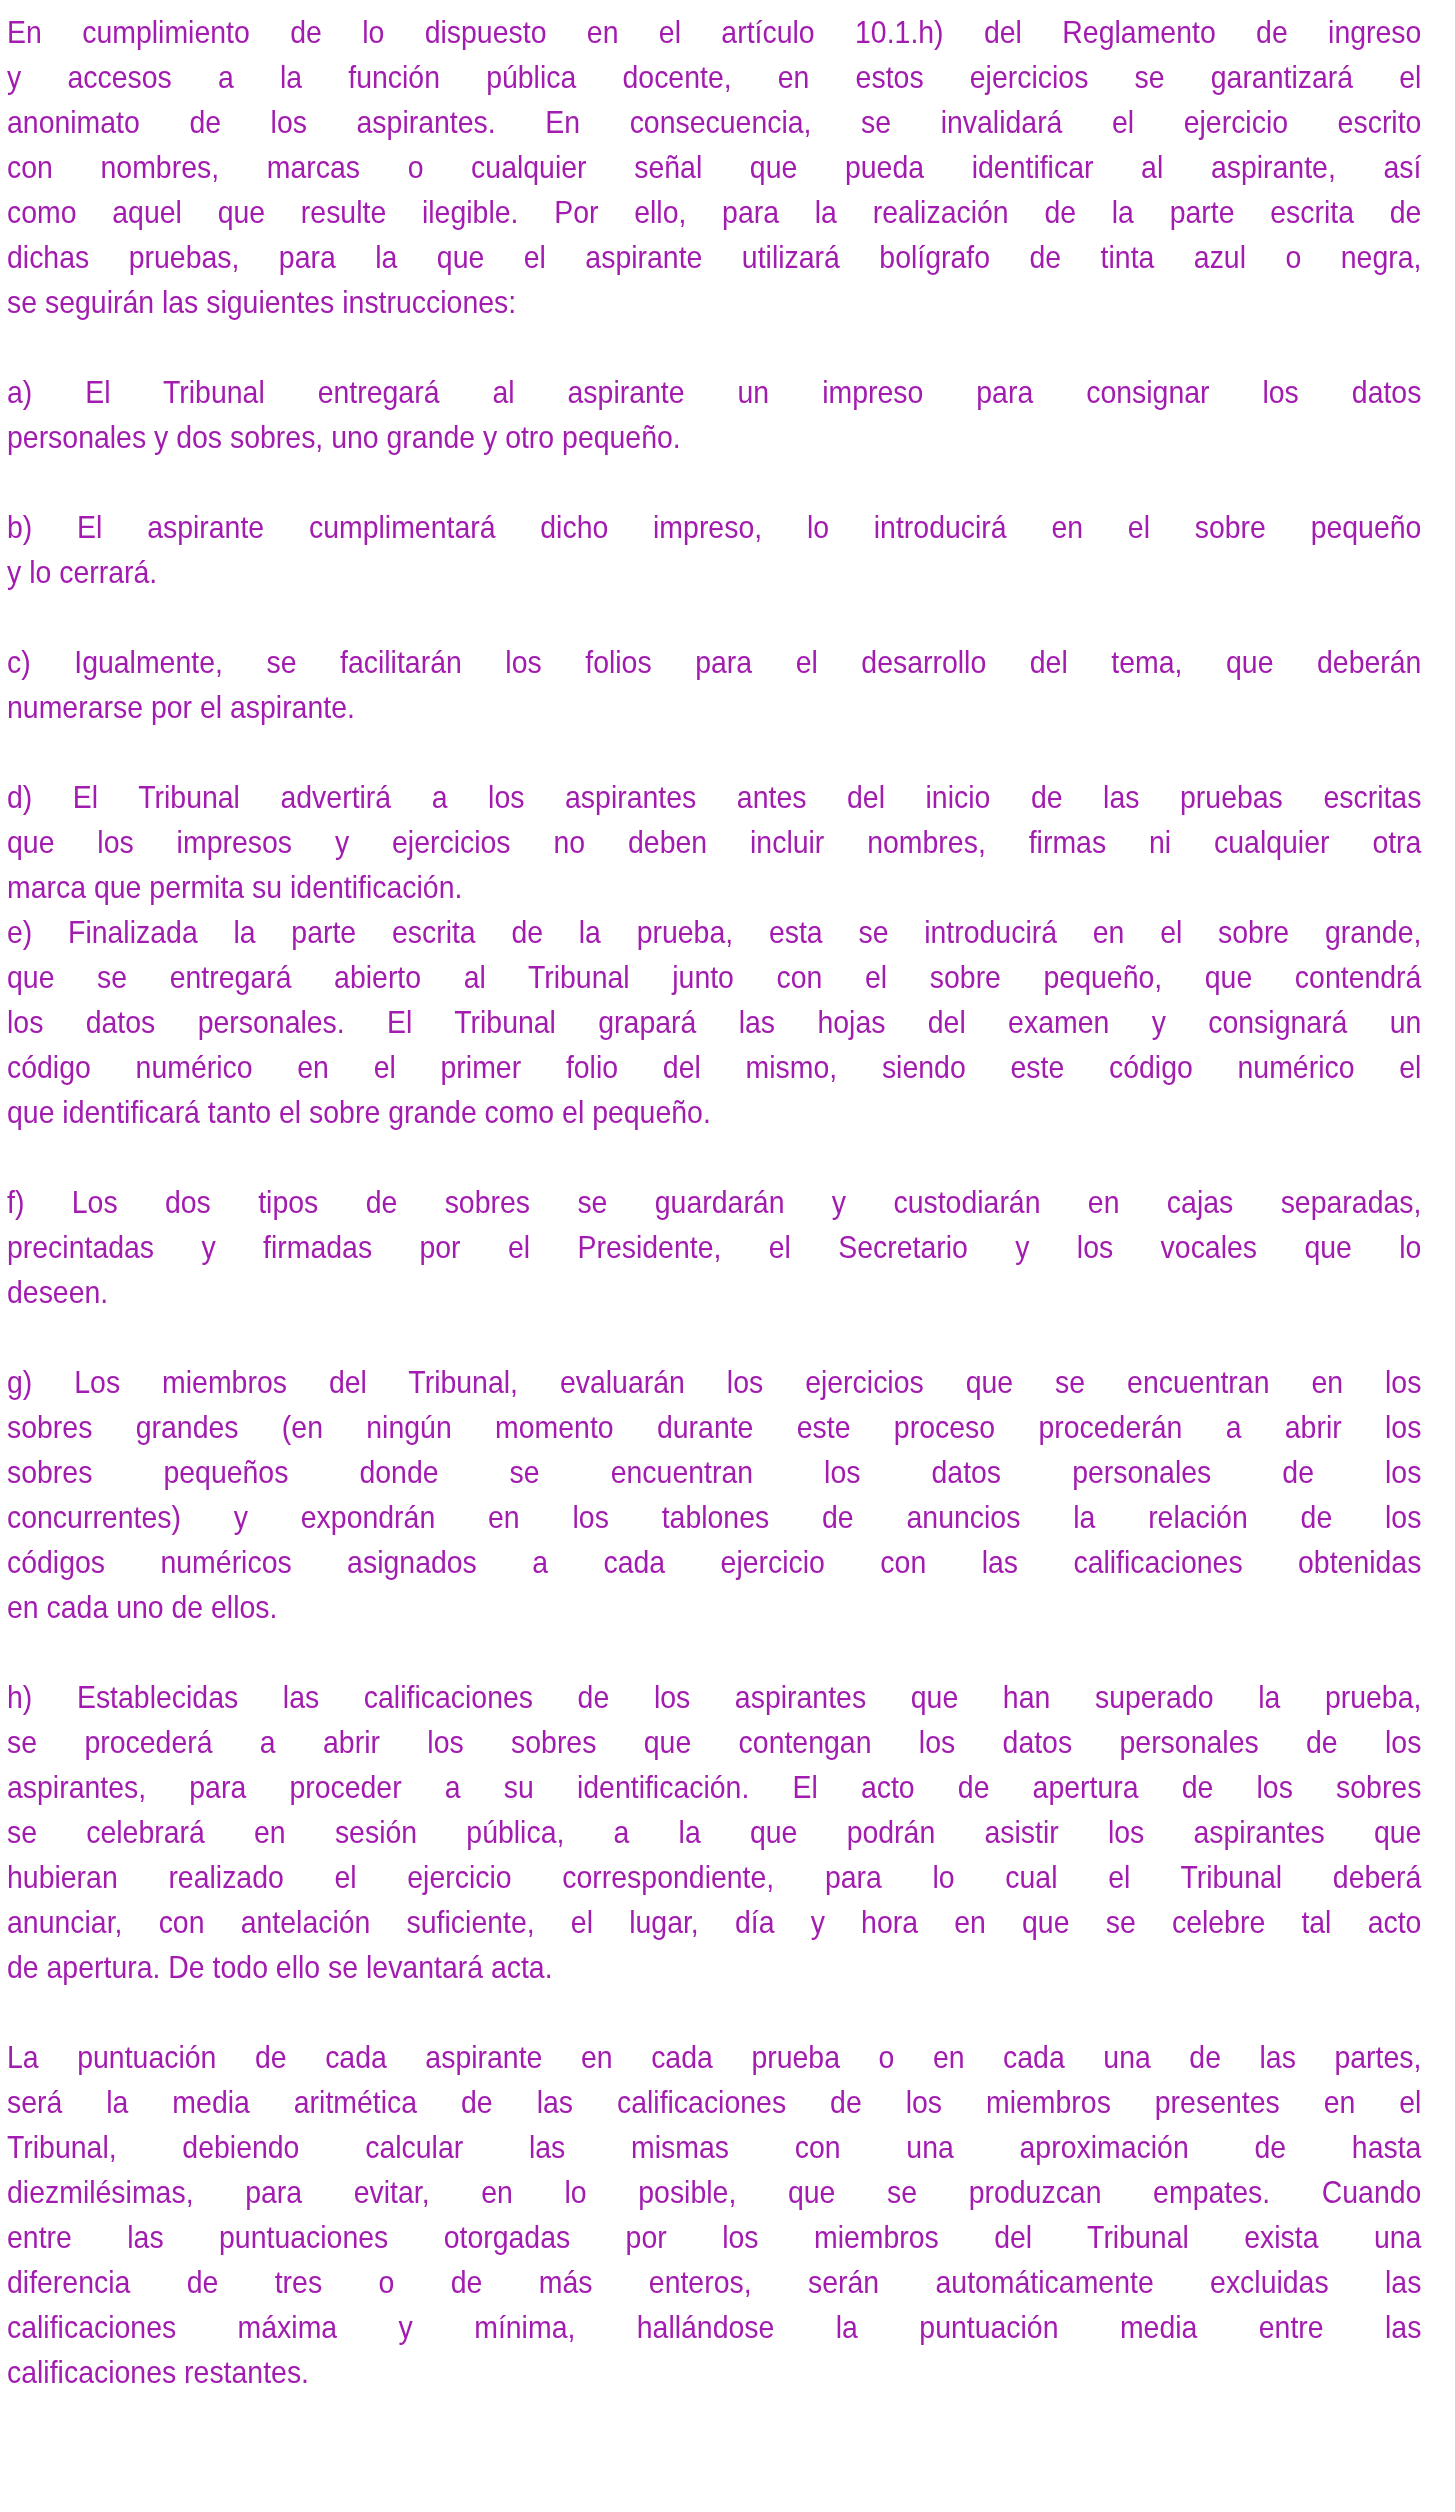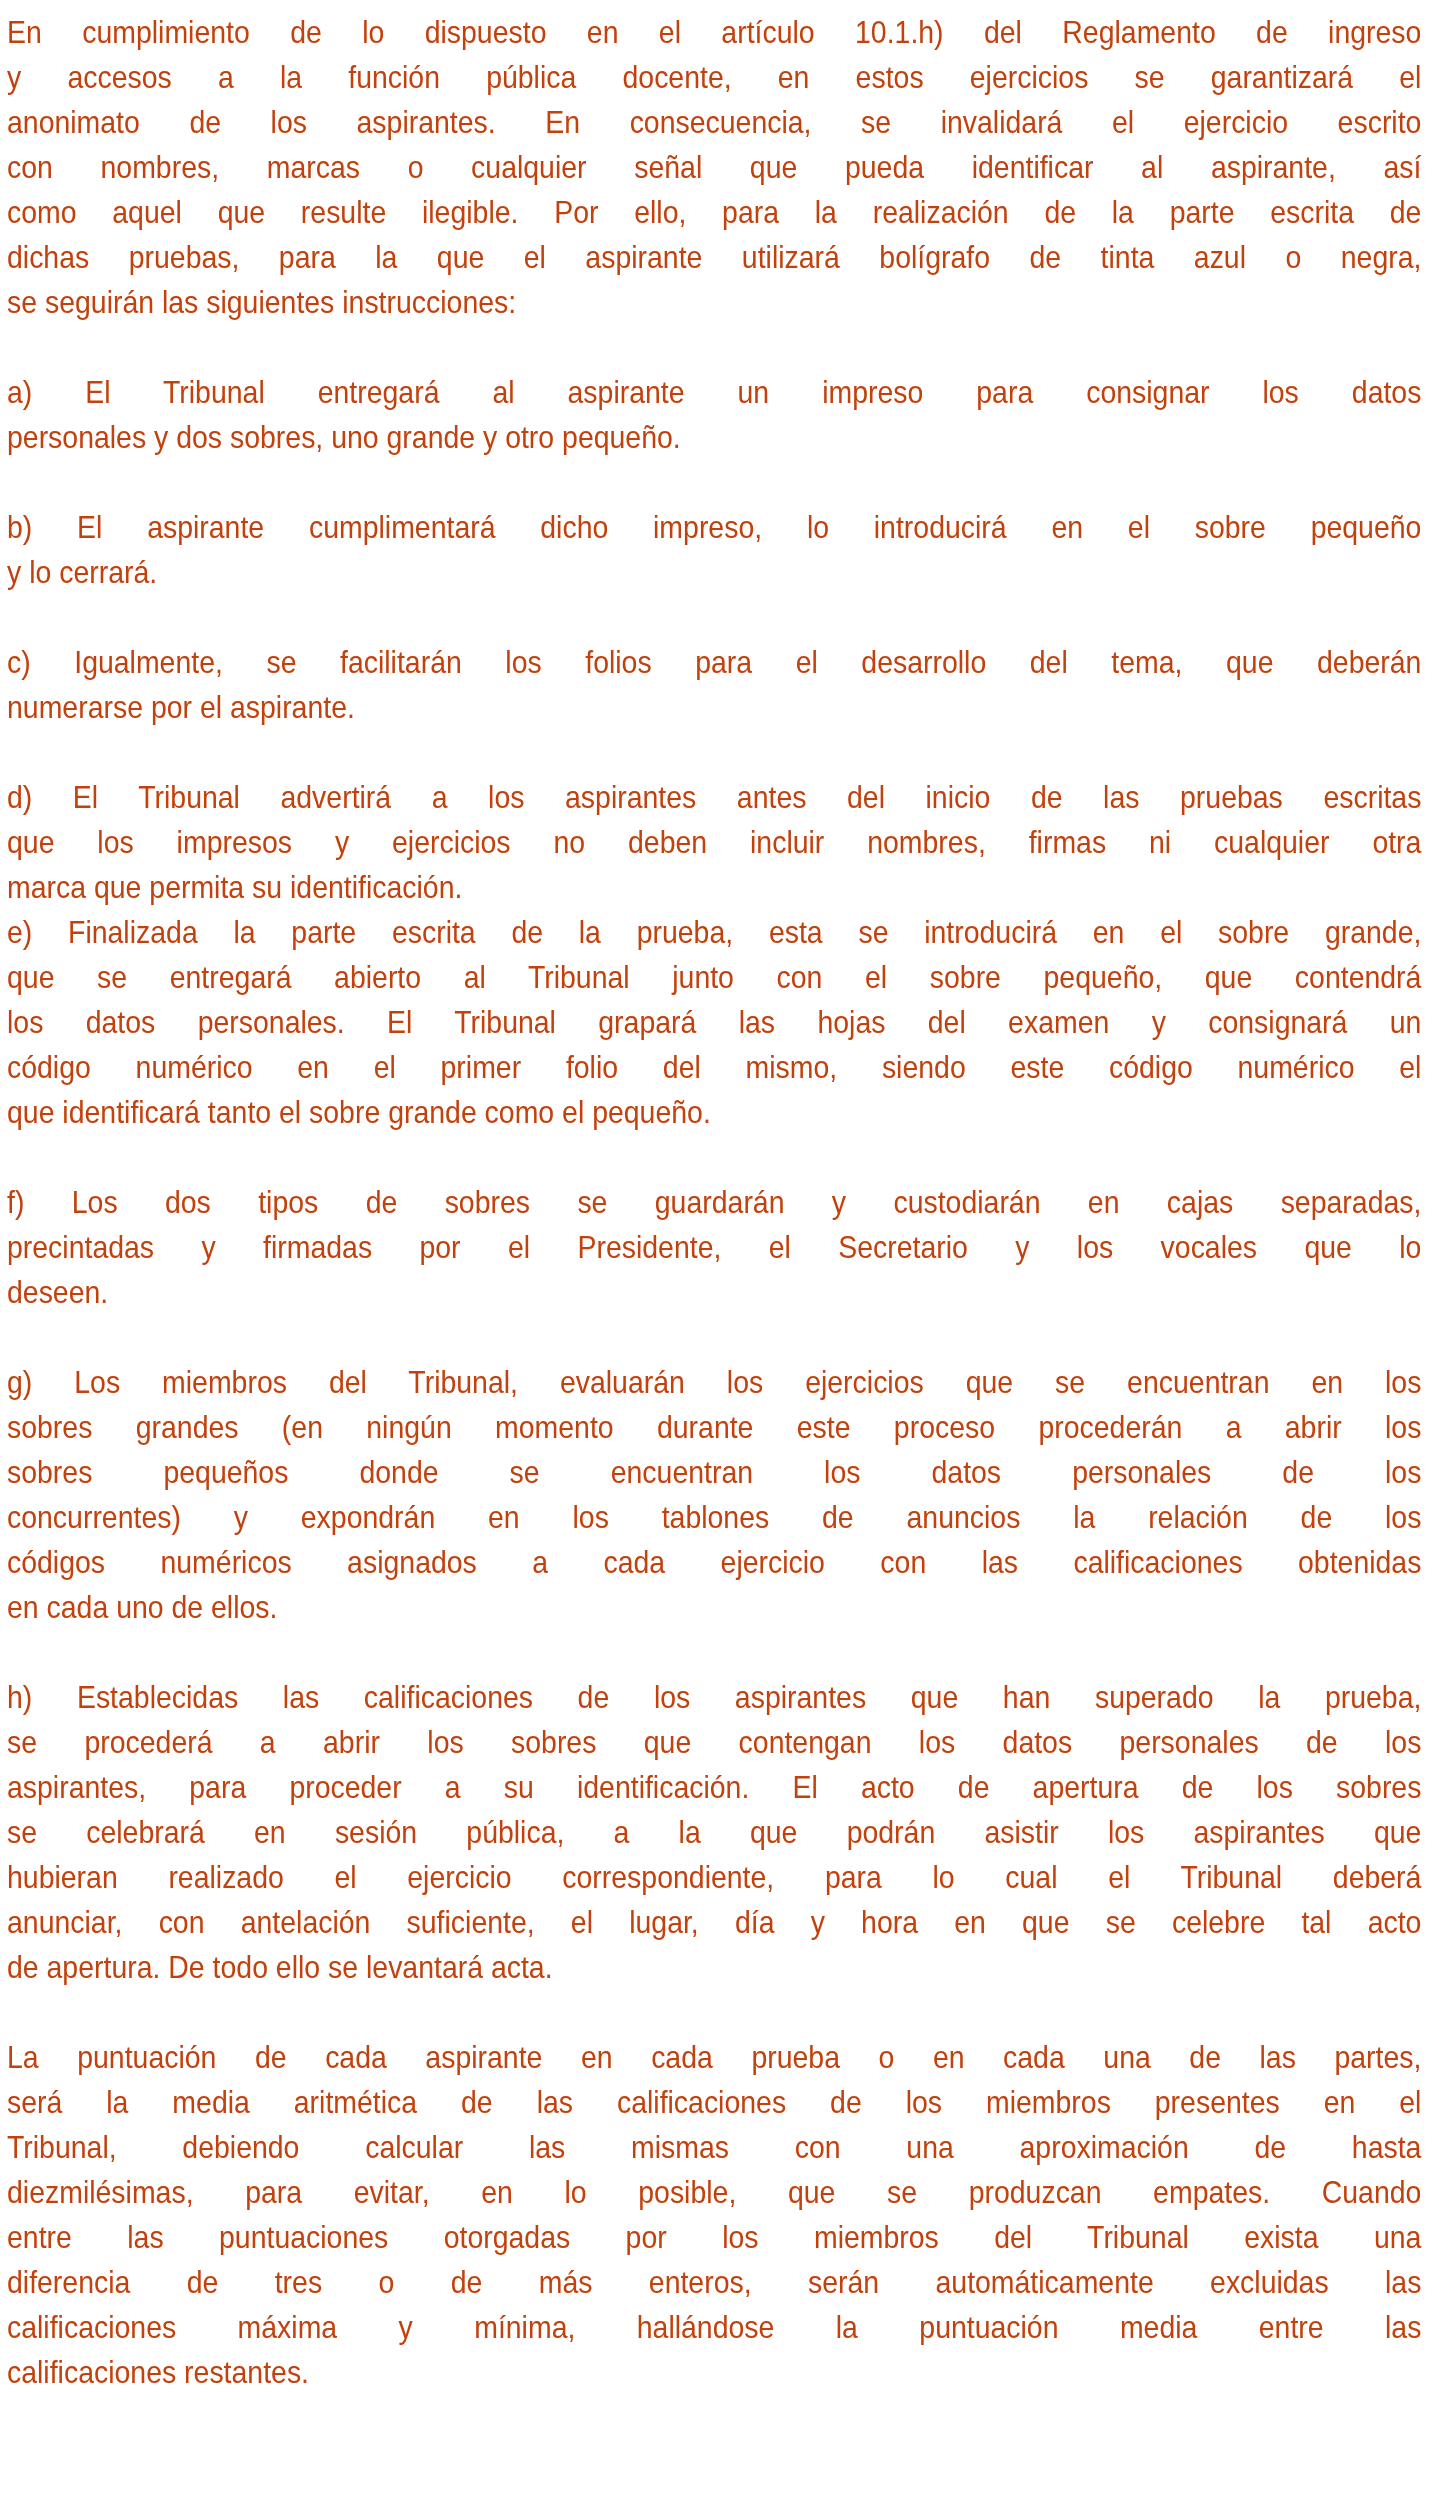--- a/index.html
+++ b/index.html
@@ -7,21 +7,21 @@
     padding: 0;
     background: #ffffff;
   }
   .page {
     position: relative;
     width: 1455px;
     height: 2512px;
     background: #ffffff;
     overflow: hidden;
     font-family: "Liberation Sans", "DejaVu Sans", sans-serif;
-    color: #c2410c;
+    color: #a21caf;
   }
   
   .content {
     position: absolute;
     left: 7px;
     top: 10.4px;
     width: 1591px;
     transform: scaleX(0.889);
     transform-origin: 0 0;
   }

